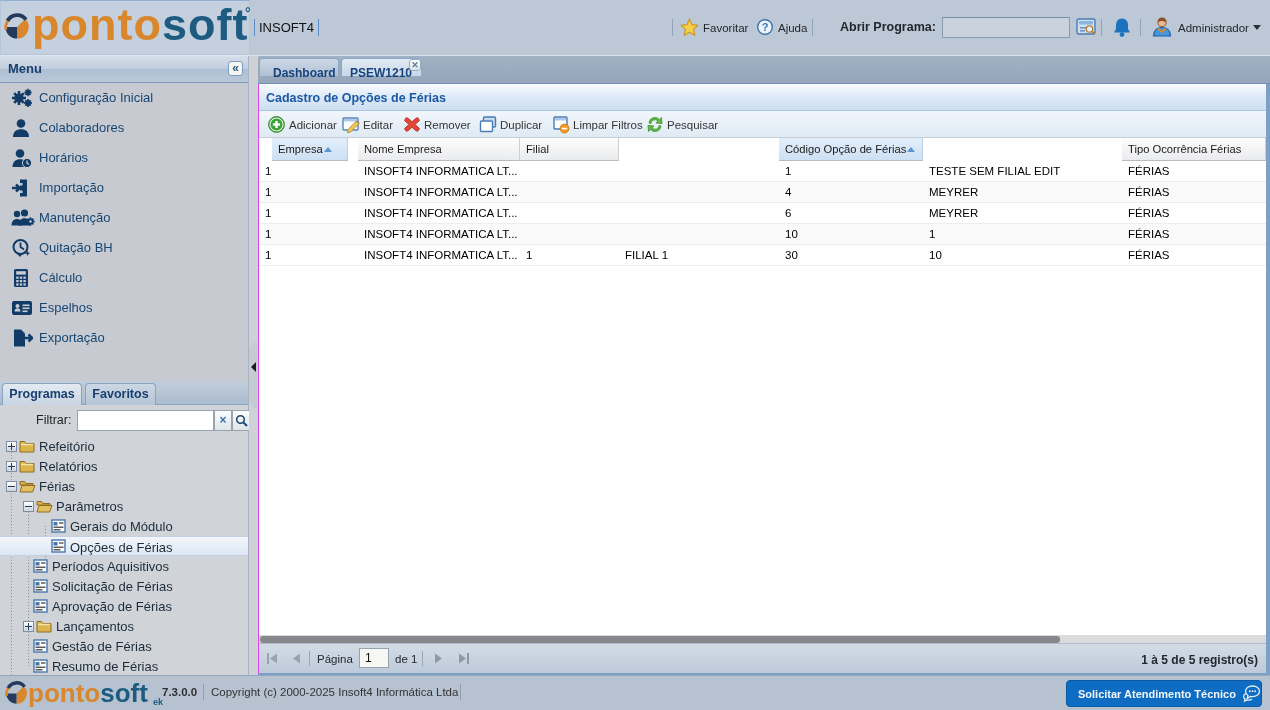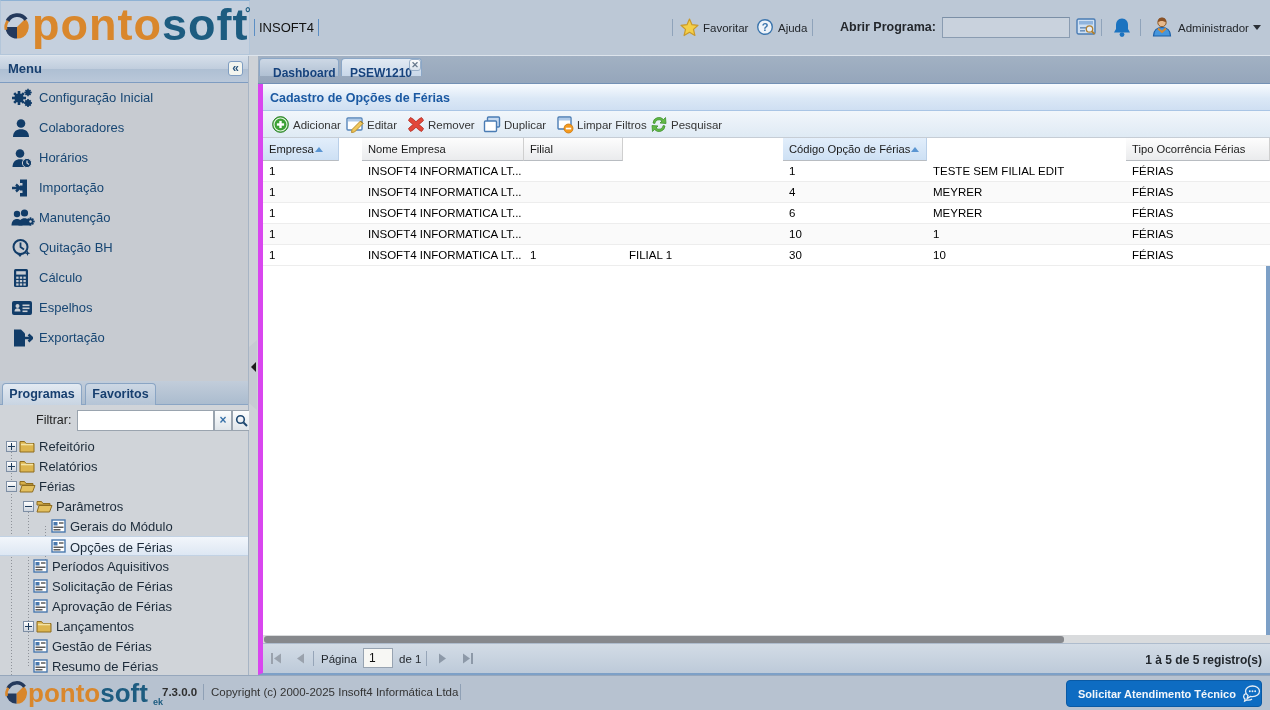--- a/index.html
+++ b/index.html
@@ -59,21 +59,21 @@
 
 #main { left:258px; top:56px; width:1012px; height:619px; }
 #tabstrip { left:0; top:0; width:1012px; height:28px; background:linear-gradient(#a2b1c3,#95a6bb); border-bottom:1px solid #7391b5; }
 .mtab { position:absolute; top:2px; height:18px; border:1px solid #8ba7c7; border-bottom:none; border-radius:4px 4px 0 0; font-size:12px; font-weight:bold; color:#16427c; }
 #mtab1 { left:1px; width:80px; background:linear-gradient(#cdd8e5,#b0c0d3); }
 #mtab1 span { position:absolute; left:13px; top:7px; }
 #mtab2 { left:83px; width:81px; background:linear-gradient(#e2eaf3,#c8d7e9); }
 #mtab2 span { position:absolute; left:8px; top:7px;text-align:center; }
 #tabclose { position:absolute; left:67px; top:0px; width:12px; height:12px; border:1px solid #9ab0c9; border-radius:3px; background:linear-gradient(#fdfdfd,#d9e2ec); color:#68798c; font-size:9px; line-height:11px; text-align:center; font-weight:bold; }
 
-#panel { left:0; top:28px; width:1012px; height:591px; border-left:5px solid #d946ef; border-right:4px solid #7da0c7; border-bottom:2px solid #7da0c7; background:#fff; }
+#panel { left:0; top:28px; width:1012px; height:591px; border-left:1px solid #d946ef; border-right:4px solid #7da0c7; border-bottom:2px solid #7da0c7; background:#fff; }
 #phdr { left:0; top:0; width:1007px; height:27px; background:linear-gradient(#f8fbfe,#dbe8f6 55%,#cfdff2); border-bottom:1px solid #a9c5e5; }
 #phdr span { position:absolute; left:7px; top:7px; font-size:12.5px; font-weight:bold; color:#1b59a2; }
 #toolbar { left:0; top:27px; width:1007px; height:27px; background:linear-gradient(#f1f6fb,#dfeaf4); border-bottom:1px solid #c6cdd5; }
 .tbtn { position:absolute; top:4px; height:18px; }
 .tbtn svg { position:absolute; left:0; top:1px; }
 .tbtn span { position:absolute; left:21px; top:4px; font-size:11.5px; color:#353535; white-space:nowrap; }
 
 
 #ghdr { left:0; top:54px; width:1007px; height:23px; }
 .gh { position:absolute; top:0; height:23px; background:linear-gradient(#fdfdfd,#eaebed); border-right:1px solid #cfcfcf; border-bottom:1px solid #b8bcc1; }
@@ -479,21 +479,21 @@
         </div>
       <div class="tbtn" style="left:387px">
           <svg width="18" height="17" viewBox="0 0 18 17">
             <path d="M3,7 A6,6 0 0 1 13.5,3.5 L15.5,1.5 L16,7.5 L10,7 L12,5 A4.2,4.2 0 0 0 4.8,7.5 Z" fill="#62ba46" stroke="#3e8f2d" stroke-width="0.8"></path>
             <path d="M15,10 A6,6 0 0 1 4.5,13.5 L2.5,15.5 L2,9.5 L8,10 L6,12 A4.2,4.2 0 0 0 13.2,9.5 Z" fill="#62ba46" stroke="#3e8f2d" stroke-width="0.8"></path>
           </svg>
           <span>Pesquisar</span>
         </div>
     </div>
     <div class="abs" id="ghdr">
-      <div class="gh sorted" style="left:0;width:76px">
+      <div class="gh sorted" style="left:13px;width:76px">
           <span>Empresa</span>
           <div class="sortarrow" style="left:52px"></div>
         </div>
       <div class="gh" style="left:99px;width:162px">
           <span>Nome Empresa</span>
         </div>
       <div class="gh" style="left:261px;width:99px">
           <span>Filial</span>
         </div>
       <div class="gh sorted" style="left:520px;width:144px">

